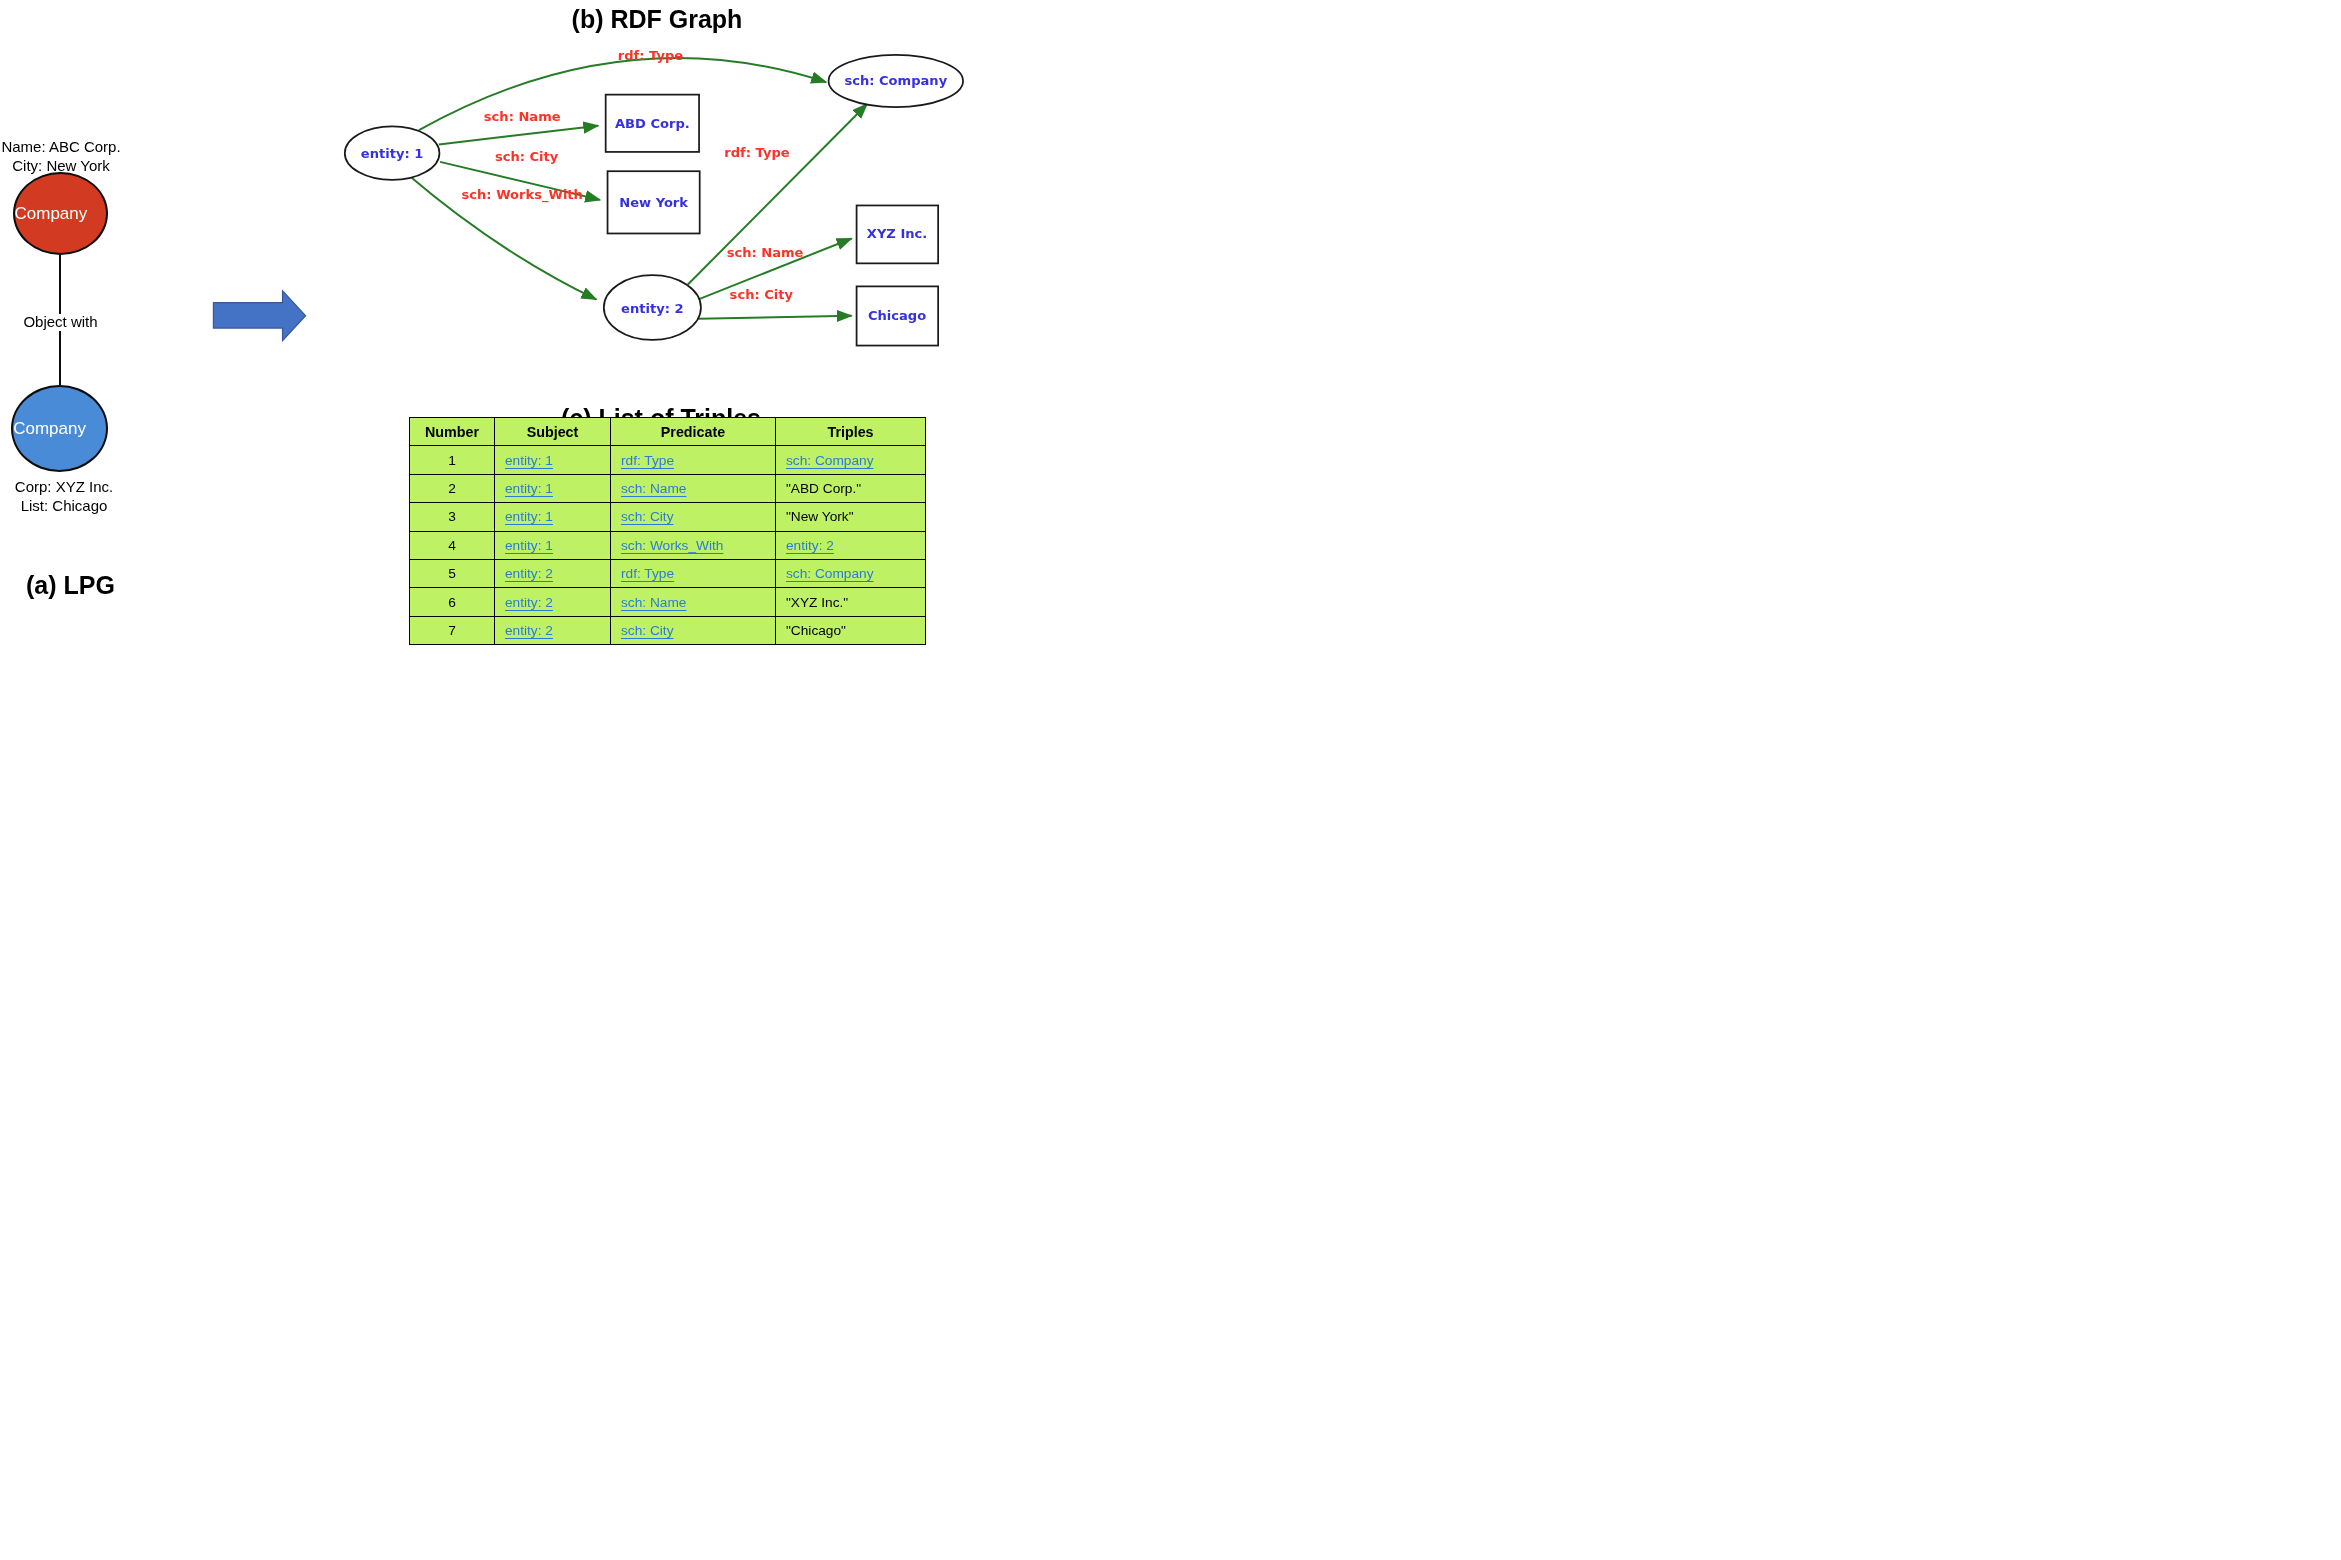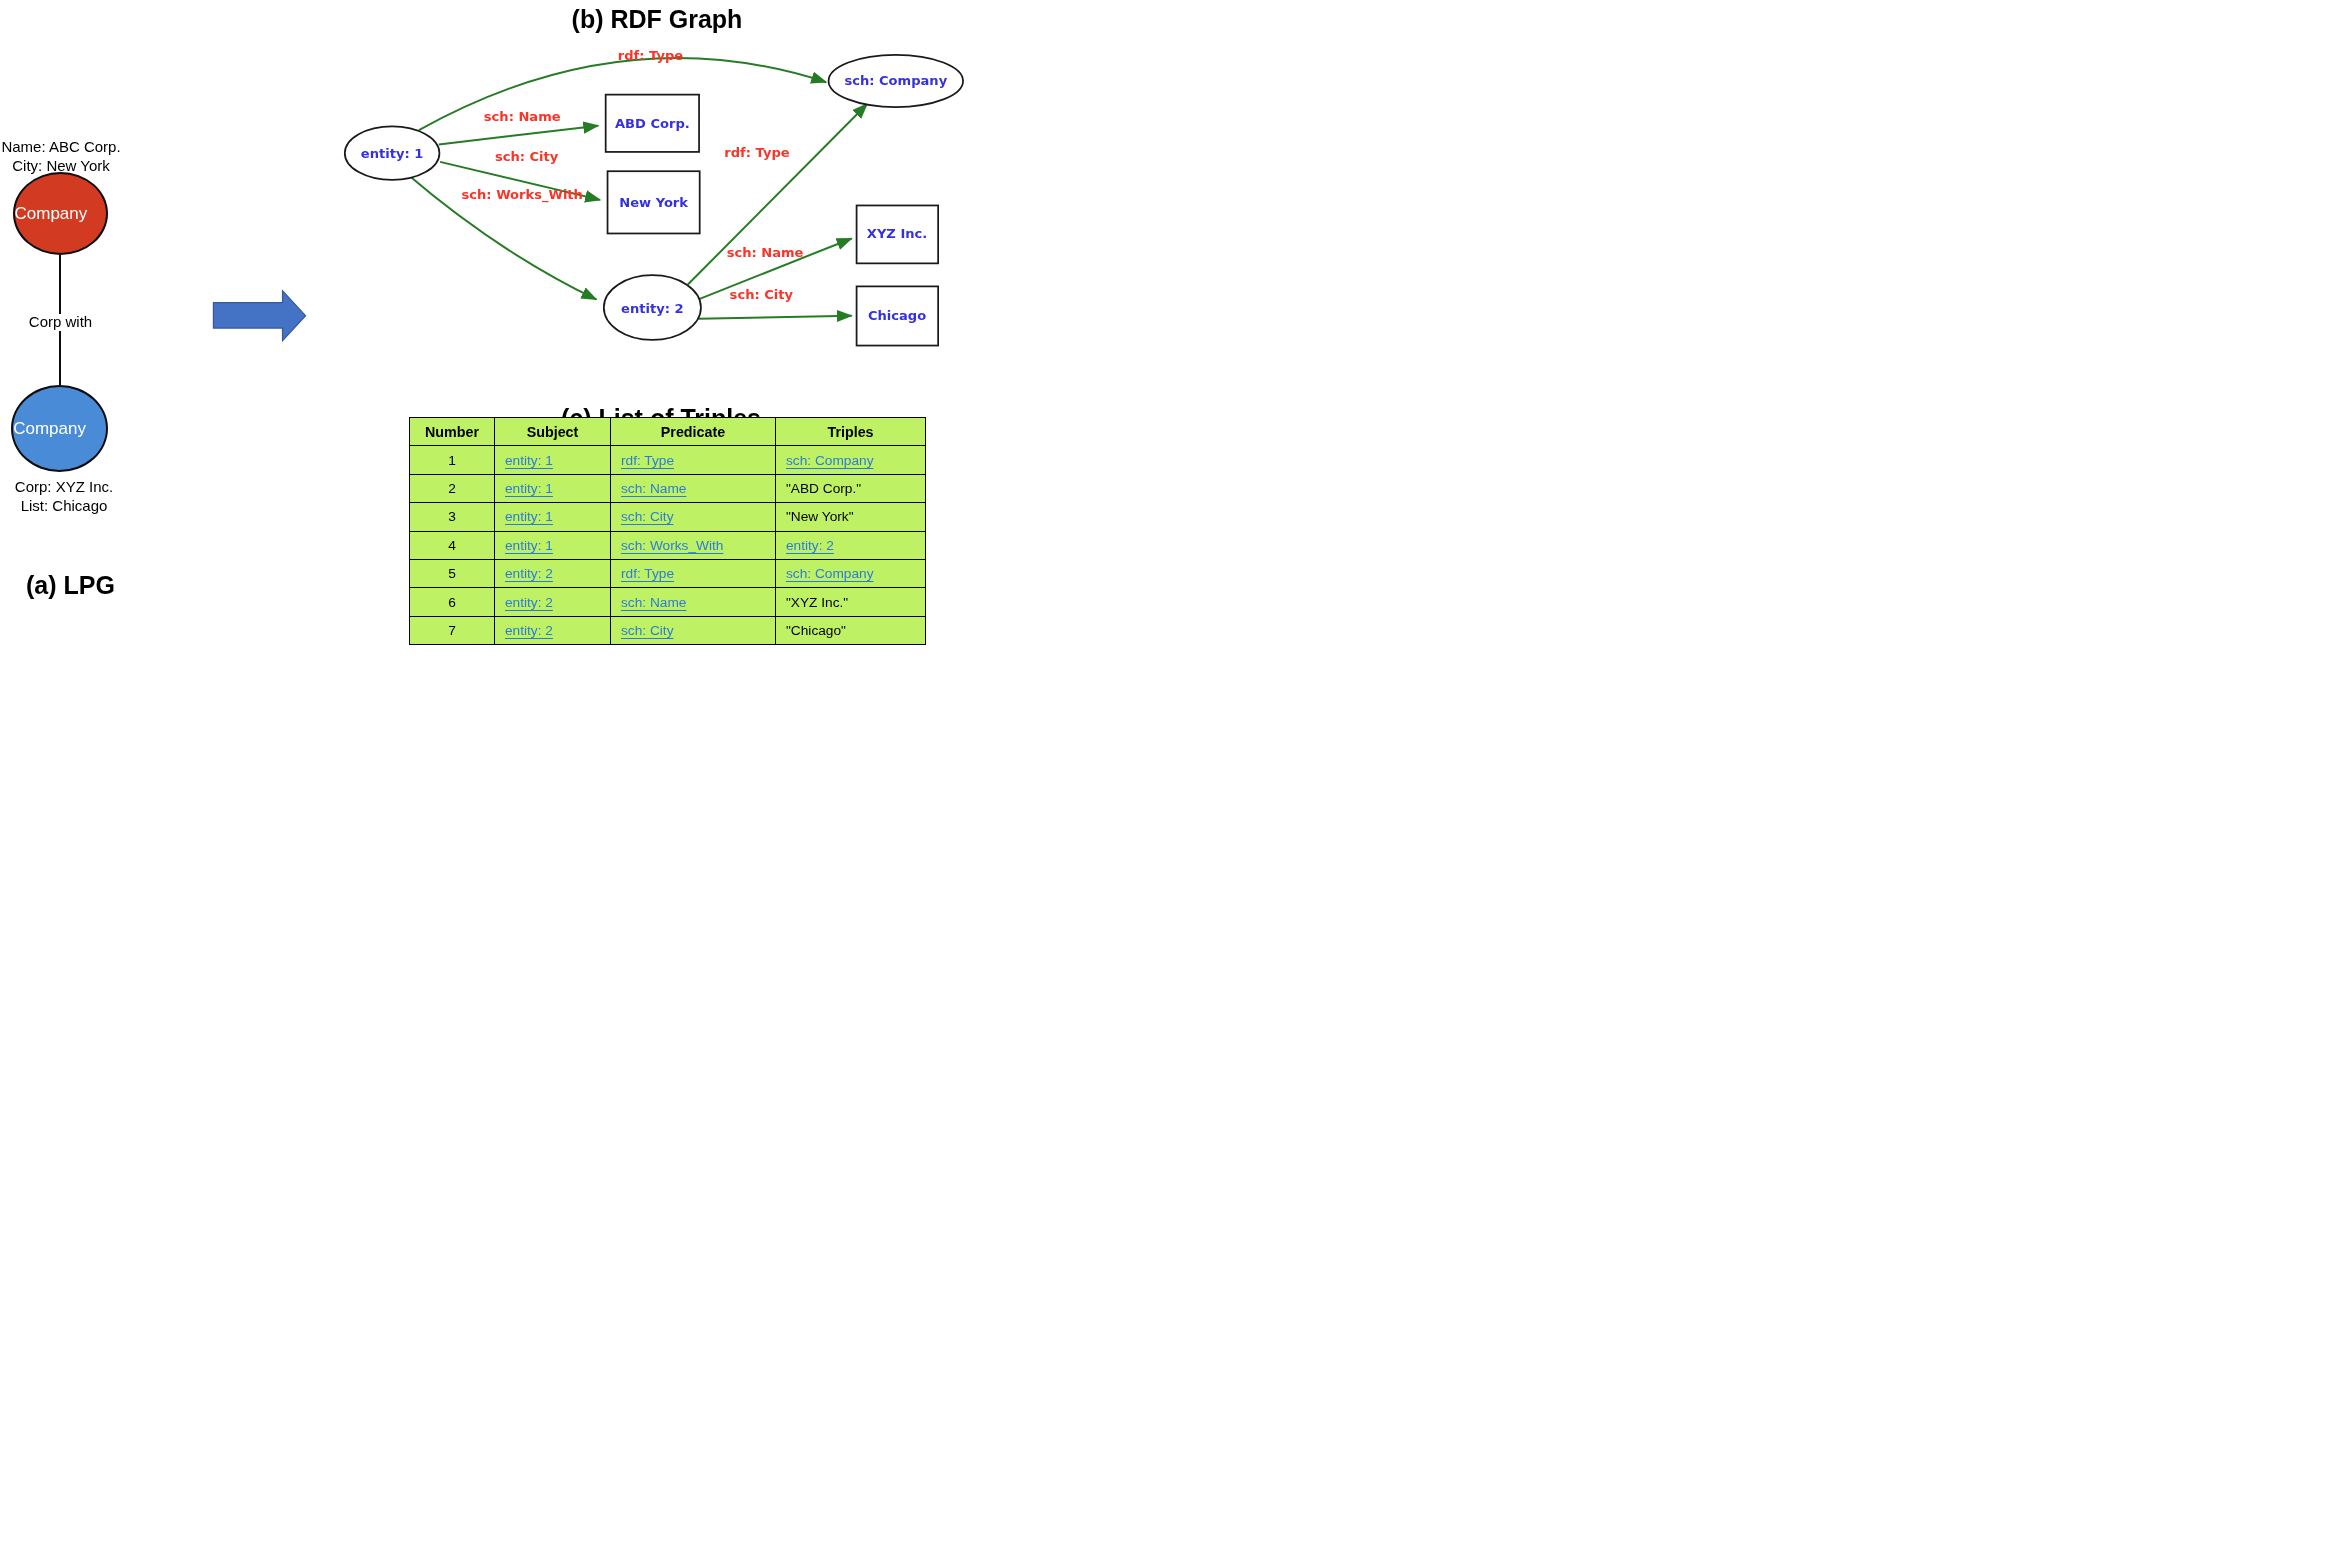--- a/index.html
+++ b/index.html
@@ -68,21 +68,21 @@
   <div class="abs lpg-props" style="left:0;top:222;width:122px;top:138px">
     <div>Name: ABC Corp.</div>
     <div>City: New York</div>
   </div>
 
   <div class="abs lpg-circle red" style="left:12.5px;top:172px;width:95px;height:83px;">
     <span>Company</span>
   </div>
 
   <div class="abs vline" style="left:59px;top:255px;height:59px;"></div>
-  <div class="abs lpg-edge-label" style="left:0px;top:313px;width:121px;">Corp with</div>
+  <div class="abs lpg-edge-label" style="left:0px;top:313px;width:121px;">Object with</div>
   <div class="abs vline" style="left:59px;top:331px;height:54px;"></div>
 
   <div class="abs lpg-circle blue" style="left:11.2px;top:385px;width:97px;height:87px;">
     <span>Company</span>
   </div>
 
   <div class="abs lpg-props" style="left:0px;top:478px;width:128px;">
     <div>Corp: XYZ Inc.</div>
     <div>List: Chicago</div>
   </div>

